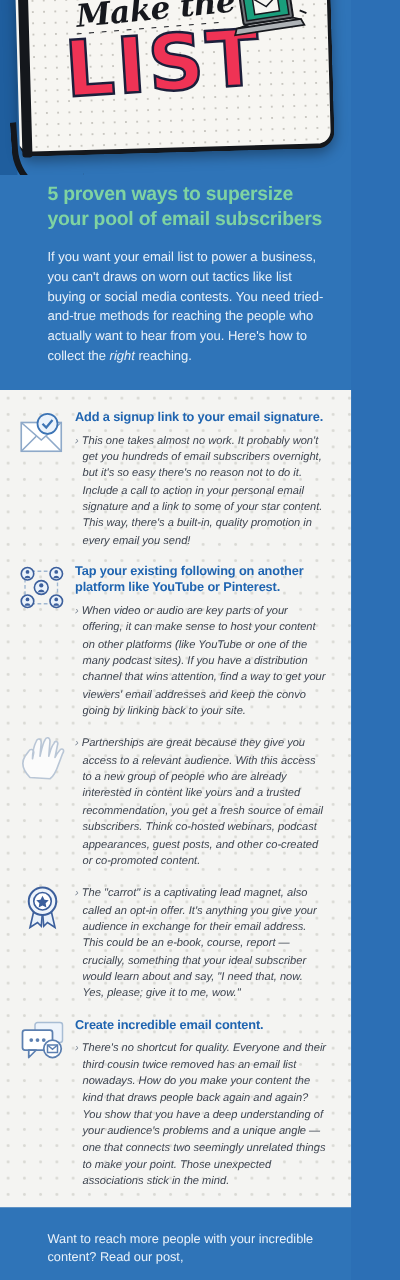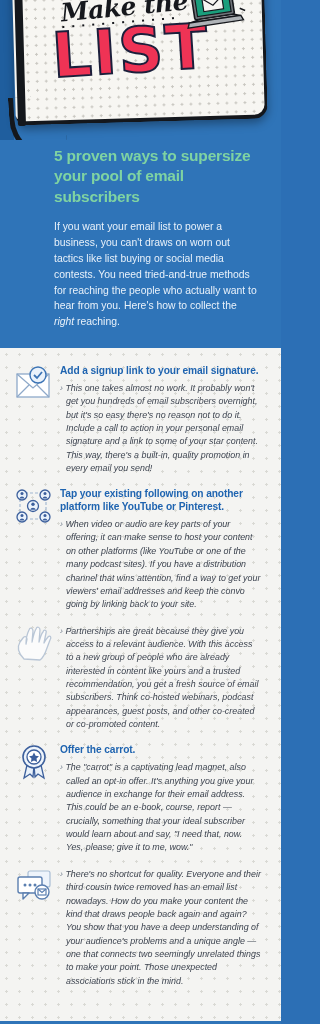--- a/index.html
+++ b/index.html
@@ -53,32 +53,32 @@
   .list-word {
     position:absolute; left:38px; top:36px;
     font-family:"DejaVu Sans", sans-serif; font-weight:bold;
     font-size:62px; letter-spacing:2px; color:#ef3355;
     -webkit-text-stroke:2px #1b1f3b;
     transform:rotate(-2deg); line-height:1;
   }
   .laptop { position:absolute; left:172px; top:6px; width:62px; height:46px; transform:rotate(-3deg); }
 
   
-  .intro { background:#2f74b8; padding:6px 22px 18px 54px; }
+  .intro { background:#2f74b8; padding:6px 22px 18px 38px; }
   .intro h1 {
     color:#7fd3a2; font-size:15.5px; font-weight:bold;
     line-height:1.32; letter-spacing:-.2px; margin-bottom:12px;
   }
   .intro p { color:#e8f1fa; font-size:10.4px; line-height:1.52; }
   .intro p i { font-style:italic; }
 
   
   .tips {
     background:#f4f4f2; position:relative;
-    padding:12px 14px 25px 14px;
+    padding:12px 14px 6px 14px;
   }
   .tips:before{
     content:""; position:absolute; inset:0;
     background-image:radial-gradient(#d9d9d4 1px, transparent 1.2px);
     background-size:13px 13px; pointer-events:none;
   }
   .tip { position:relative; display:flex; padding:5px 6px 8px 0; }
   .tip-icon { flex:0 0 44px; height:40px; position:relative; }
   .tip-body { flex:1; padding-left:2px; }
   .tip-title {
@@ -199,21 +199,20 @@
     <div class="tip-icon">
       <svg viewBox="0 0 40 36" width="40" height="36">
         <path d="M13 21 L10 34 L16 30 L19 33 L20 21 Z" fill="#e9f1fa" stroke="#3c5f9c" stroke-width="1.3"></path>
         <path d="M27 21 L30 34 L24 30 L21 33 L20 21 Z" fill="#e9f1fa" stroke="#3c5f9c" stroke-width="1.3"></path>
         <circle cx="20" cy="13" r="11" fill="#eef4fb" stroke="#3c5f9c" stroke-width="1.6"></circle>
         <circle cx="20" cy="13" r="7" fill="#fff" stroke="#3c5f9c" stroke-width="1.3"></circle>
         <path d="M20 8.5 L21.6 11.7 L25 12.2 L22.5 14.6 L23.1 18 L20 16.4 L16.9 18 L17.5 14.6 L15 12.2 L18.4 11.7 Z" fill="#3c5f9c"></path>
       </svg>
     </div>
     <div class="tip-body">
-      <div class="tip-title">Offer the carrot.</div>
       <div class="tip-text"><span class="mk">›</span> <span>The "carrot" is a captivating lead magnet, also called an opt-in offer. It's anything you give your audience in exchange for their email address. This could be an e-book, course, report — crucially, something that your ideal subscriber would learn about and say, "I need that, now. Yes, please; give it to me, wow."</span></div>
     </div>
   </div>
 
   <div class="tip">
     <div class="tip-icon">
       <svg viewBox="0 0 40 36" width="40" height="36">
         <rect x="14" y="3" width="22" height="16" rx="2" fill="#eef4fb" stroke="#a8bdd4" stroke-width="1.2"></rect>
         <rect x="4" y="9" width="24" height="16" rx="2" fill="#fff" stroke="#5b7fb0" stroke-width="1.4"></rect>
         <path d="M9 25 L9 31 L15 25 Z" fill="#fff" stroke="#5b7fb0" stroke-width="1.4" stroke-linejoin="round"></path>
@@ -221,20 +220,21 @@
             <circle cx="11" cy="17" r="1.5"></circle>
             <circle cx="16" cy="17" r="1.5"></circle>
             <circle cx="21" cy="17" r="1.5"></circle>
           </g>
         <circle cx="28" cy="24" r="7" fill="#fff" stroke="#5b7fb0" stroke-width="1.4"></circle>
         <rect x="24" y="21" width="8" height="6" fill="none" stroke="#5b7fb0" stroke-width="1.2"></rect>
         <path d="M24 21 L28 24.5 L32 21" fill="none" stroke="#5b7fb0" stroke-width="1.2"></path>
       </svg>
     </div>
     <div class="tip-body">
+      <div class="tip-title">Create incredible email content.</div>
       <div class="tip-text"><span class="mk">›</span> <span>There's no shortcut for quality. Everyone and their third cousin twice removed has an email list nowadays. How do you make your content the kind that draws people back again and again? You show that you have a deep understanding of your audience's problems and a unique angle — one that connects two seemingly unrelated things to make your point. Those unexpected associations stick in the mind.</span></div>
     </div>
   </div>
 
 </div>
 
 <div class="footer">
   <div class="footer-text"><span>Want to reach more people with your incredible content? Read our post, </span></div>
 
 </div>

